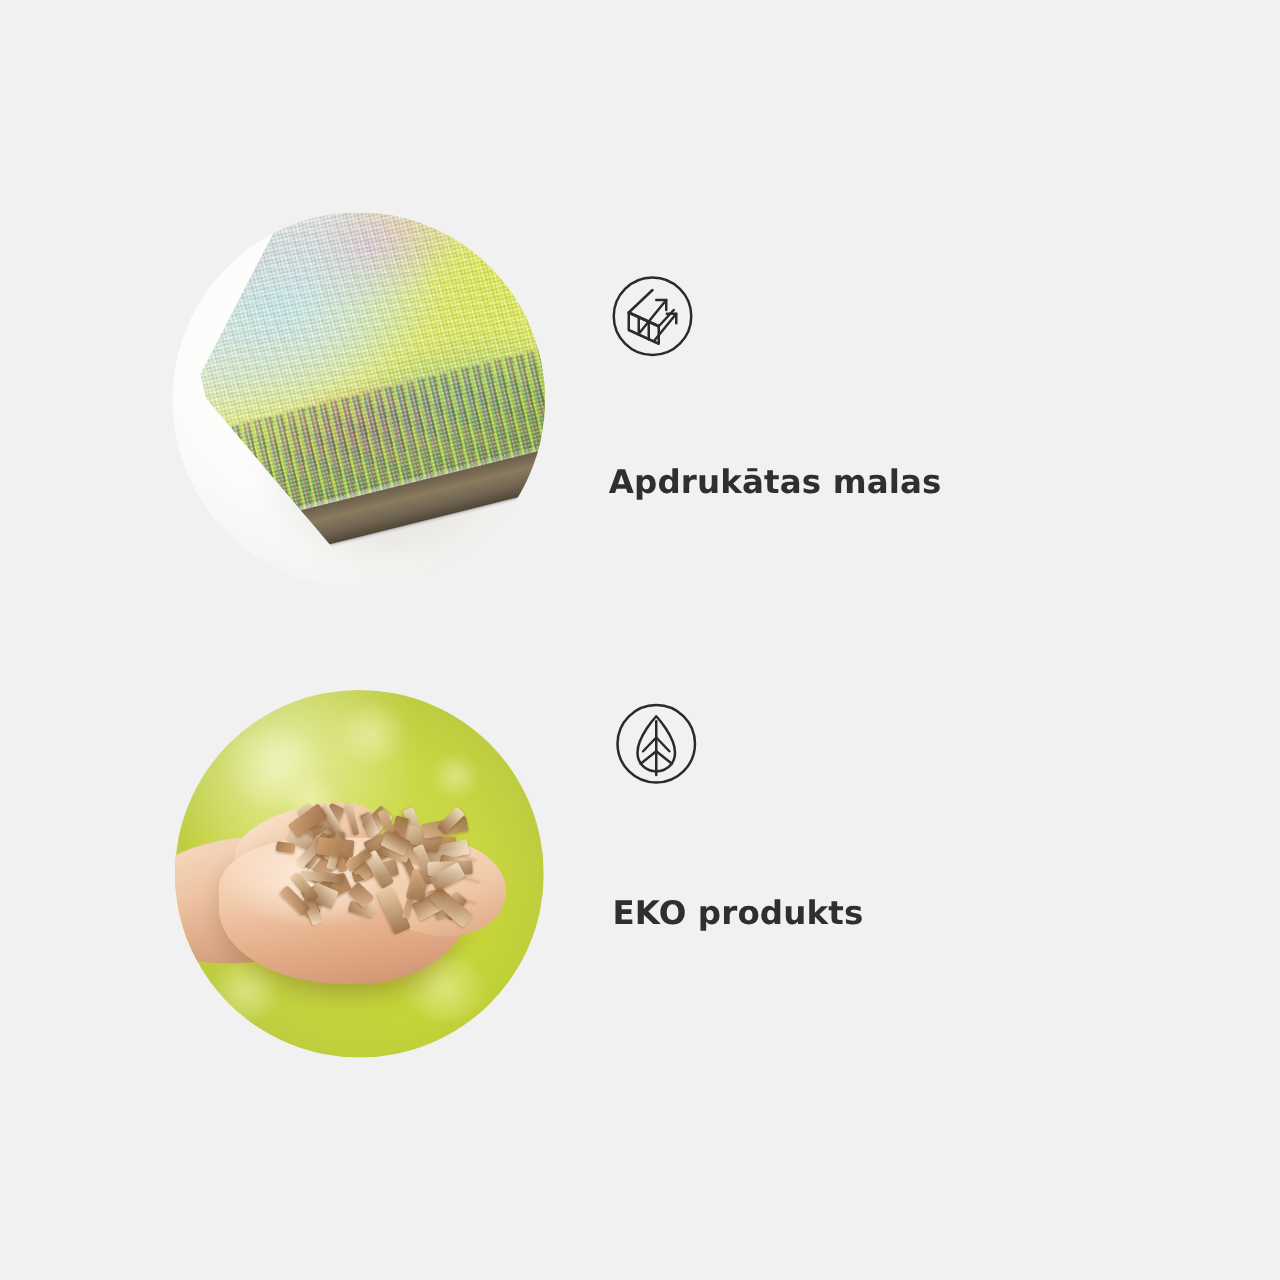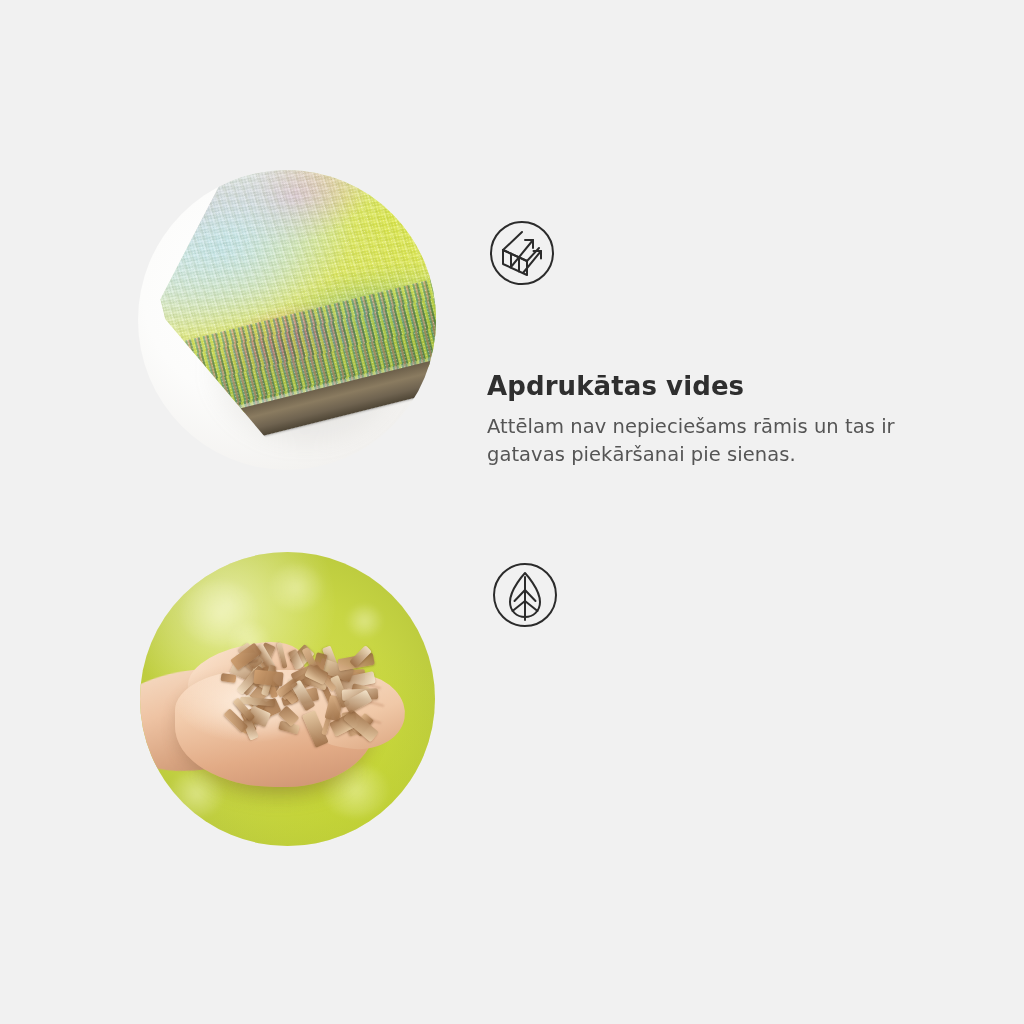--- a/index.html
+++ b/index.html
@@ -364,22 +364,21 @@
 
         <path class="icon-stroke" d="M16 32 L35 14"></path>
         <path class="icon-stroke" d="M40 43 L52 30"></path>
 
         <path class="icon-stroke" d="M24 49 L46 22"></path>
         <path class="icon-stroke" d="M38 22 L46 22 L46 30"></path>
 
         <path class="icon-stroke" d="M36 55 L54 33"></path>
         <path class="icon-stroke" d="M46.5 33 L54 33 L54 40.5"></path>
       </svg>
-      <h3 class="feature-title">Apdrukātas vides</h3>
-      <p class="feature-desc">Attēlam nav nepieciešams rāmis un tas ir gatavas piekāršanai pie sienas.</p>
+      <h3 class="feature-title">Apdrukātas malas</h3>
     </div>
   </section>
 
   <section class="feature" id="feature-eco-product">
 
     <div class="feature-media">
       <div class="eco-photo">
         <div class="bokeh b1"></div>
         <div class="bokeh b2"></div>
         <div class="bokeh b3"></div>
@@ -468,16 +467,17 @@
     <div class="feature-text">
       <svg class="feature-icon" viewBox="0 0 70 70">
         <circle class="icon-ring" cx="35" cy="35" r="31"></circle>
         <path class="icon-stroke" d="M35 13 C35 13 20 29 20 42 C20 51 26.7 57 35 57 C43.3 57 50 51 50 42 C50 29 35 13 35 13 Z"></path>
         <path class="icon-stroke" d="M35 17 L35 60"></path>
         <path class="icon-stroke" d="M35 30 L24.5 41"></path>
         <path class="icon-stroke" d="M35 30 L45.5 41"></path>
         <path class="icon-stroke" d="M35 41 L22.5 51"></path>
         <path class="icon-stroke" d="M35 41 L47.5 51"></path>
       </svg>
+      <h3 class="feature-title">EKO produkts</h3>
     </div>
   </section>
 
 </div>
 
 </body></html>

